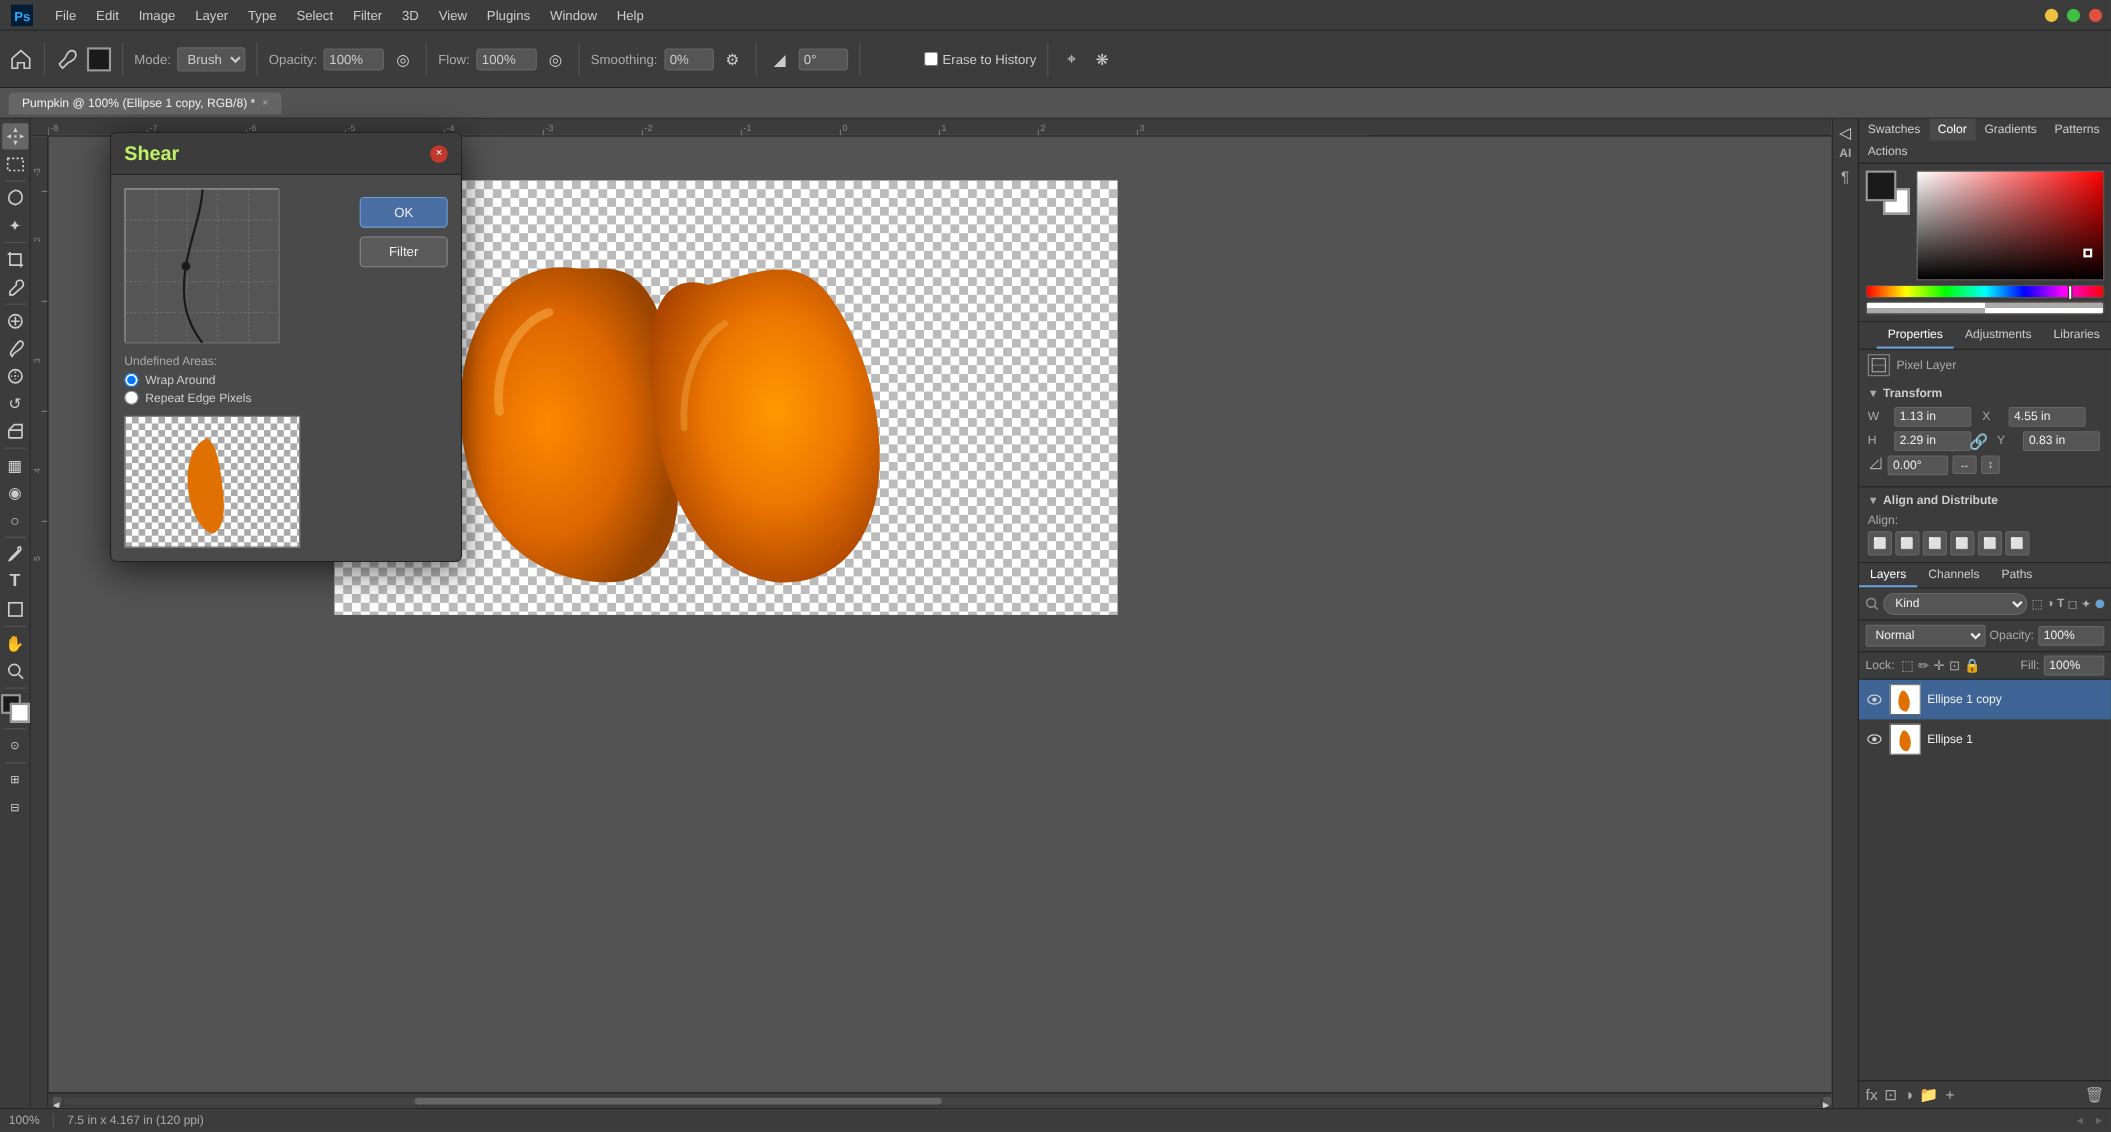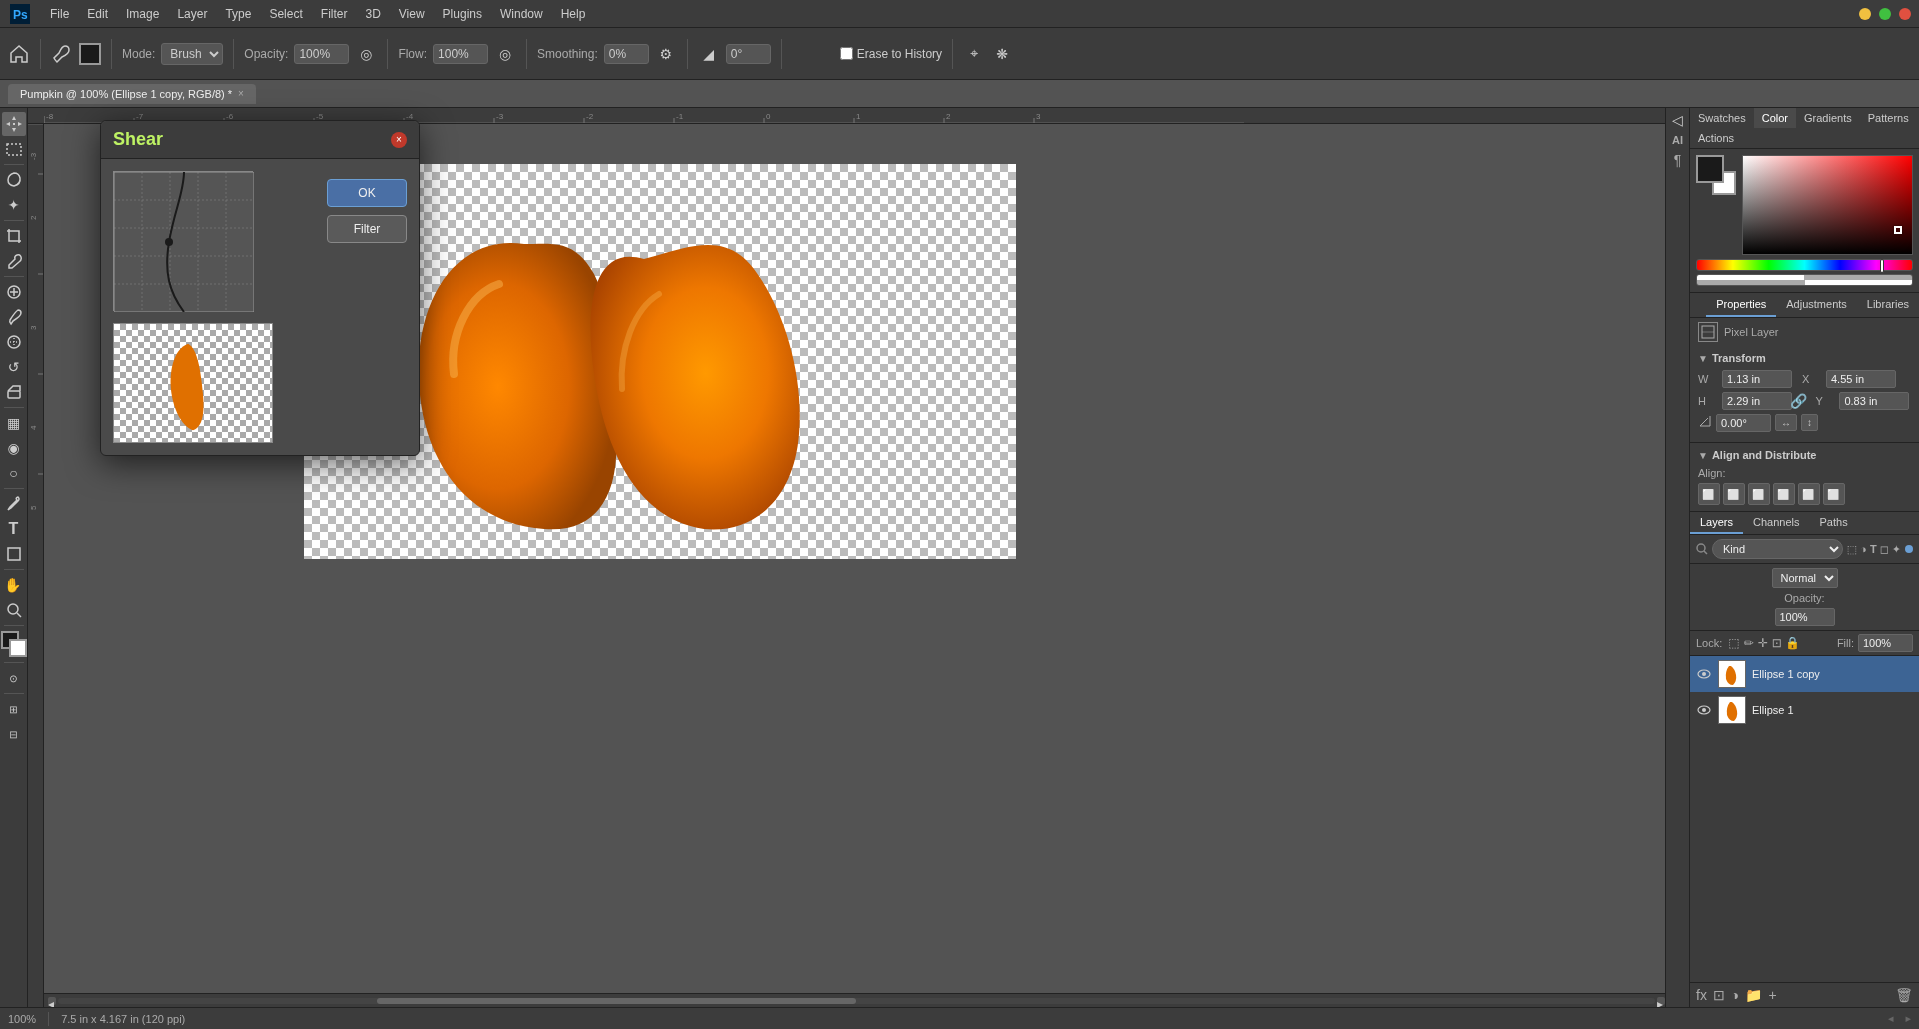--- a/index.html
+++ b/index.html
@@ -54,21 +54,21 @@
     .angle-row { display: flex; align-items: flex-start; gap: 4px; font-size: 11px; margin-bottom: 4px; }
     .flip-btns { display: flex; gap: 4px; }
     .flip-btn { background: #555; border: 1px solid #666; color: #ccc; padding: 2px 5px; border-radius: 2px; font-size: 10px; cursor: pointer; }
 
     
     .layers-tabs { display: flex; background: #3c3c3c; border-bottom: 1px solid #222; }
     .layers-tab { padding: 4px 10px; font-size: 11px; color: #ccc; cursor: pointer; }
     .layers-tab.active { color: #fff; border-bottom: 2px solid #6b9fd4; }
     .layers-search { display: flex; align-items: center; padding: 4px 6px; gap: 4px; background: #3c3c3c; border-bottom: 1px solid #222; }
     .layers-search-input { flex: 1; background: #555; border: 1px solid #666; color: #eee; padding: 2px 6px; border-radius: 10px; font-size: 11px; }
-    .layers-controls { display: flex; align-items: center; padding: 4px 6px; gap: 4px; border-bottom: 1px solid #222; flex-direction: column; }
+    .layers-controls { display: flex; align-items: center; padding: 4px 6px; gap: 4px; border-bottom: 1px solid #222; }
     .layer-mode { flex: 1; background: #555; border: 1px solid #666; color: #eee; padding: 2px 4px; border-radius: 2px; font-size: 11px; }
     .layer-opacity { background: #555; border: 1px solid #666; color: #eee; padding: 2px 4px; border-radius: 2px; font-size: 11px; width: 60px; }
     .lock-row { display: flex; align-items: center; padding: 3px 6px; gap: 6px; border-bottom: 1px solid #222; font-size: 11px; }
     .lock-icons { display: flex; gap: 4px; flex: 1; }
     .lock-icon { color: #aaa; cursor: pointer; font-size: 12px; }
     .fill-row { display: flex; align-items: center; gap: 4px; }
     .fill-input { background: #555; border: 1px solid #666; color: #eee; padding: 2px 4px; border-radius: 2px; font-size: 11px; width: 55px; }
     .layer-item { display: flex; align-items: center; padding: 4px 6px; gap: 6px; cursor: pointer; height: 36px; }
     .layer-item.selected { background: #3d6494; }
     .layer-thumb { width: 28px; height: 28px; border: 1px solid #666; background: white; flex-shrink: 0; position: relative; overflow: hidden; }
@@ -607,20 +607,31 @@
               <line x1="0" y1="112" x2="140" y2="112" stroke="#888" stroke-width="0.5" stroke-dasharray="2,2"></line>
 
               <rect x="0" y="0" width="140" height="140" fill="none" stroke="#999" stroke-width="1"></rect>
 
               <path d="M 70 0 C 70 20, 60 40, 55 70 C 50 100, 55 120, 70 140" fill="none" stroke="#1a1a1a" stroke-width="2"></path>
 
               <circle cx="55" cy="70" r="4" fill="#1a1a1a"></circle>
             </svg>
           </div>
 
+          <div class="undefined-areas">
+            <div class="ua-label">Undefined Areas:</div>
+            <label class="radio-row">
+              <input type="radio" name="undefined" checked="" style="">
+              <span>Wrap Around</span>
+            </label>
+            <label class="radio-row">
+              <input type="radio" name="undefined" style="">
+              <span>Repeat Edge Pixels</span>
+            </label>
+          </div>
 
           <div class="preview-area">
             <div class="preview-checker"></div>
 
             <svg style="position:absolute;top:0;left:0;width:100%;height:100%;" viewBox="0 0 160 120">
               <path d="M 75 20 C 60 25, 55 50, 58 70 C 61 90, 70 105, 80 108 C 90 105, 92 90, 90 70 C 88 50, 85 25, 75 20 Z" fill="#e07000"></path>
             </svg>
           </div>
         </div>
 

